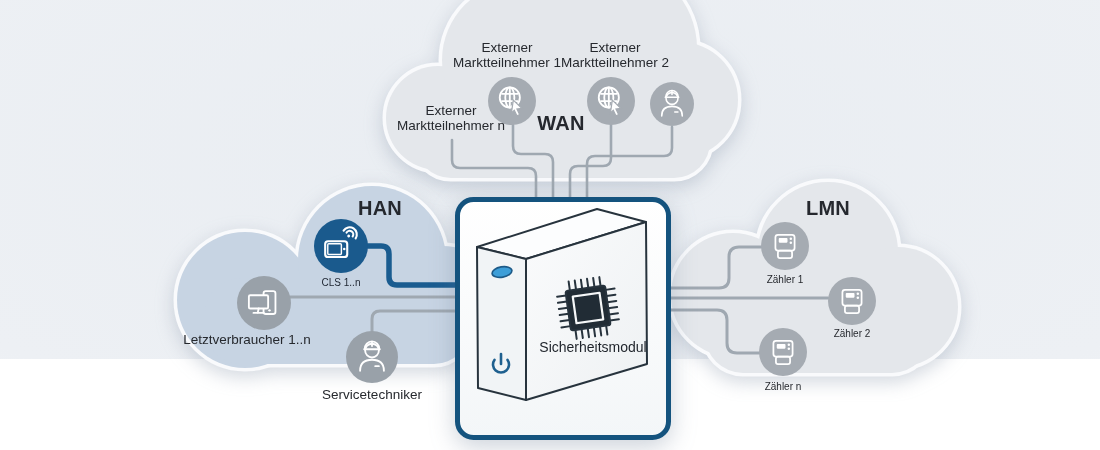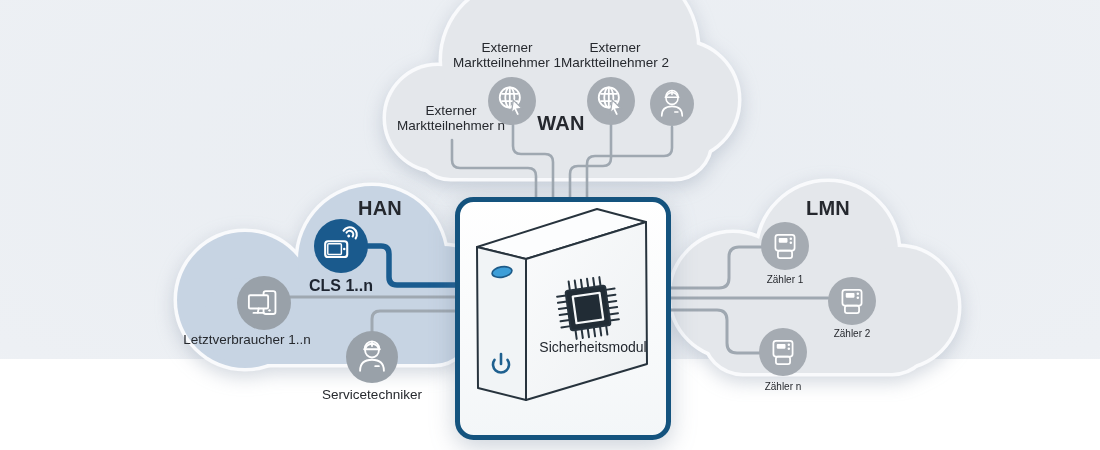--- a/index.html
+++ b/index.html
@@ -21,21 +21,21 @@
   }
   .node svg{display:block;}
   .lbl{
     position:absolute;transform:translateX(-50%);
     text-align:center;white-space:nowrap;
     font-size:13.5px;font-weight:500;color:#26292e;line-height:1.14;
   }
   .lbl span{display:block;}
   .cloud-title{font-size:20px;font-weight:600;letter-spacing:.3px;color:#25282e;}
   .node-lbl-md{font-size:10px;}
-  .cls-lbl{font-size:16px;font-weight:700;color:#1d2430;}
+  .cls-lbl{font-size:10px;font-weight:400;color:#1d2430;}
   .gw-title{font-size:18.5px;font-weight:600;color:#1b1f26;}
   .module-lbl{font-size:14px;color:#1e232a;}
 </style>
 </head>
 <body>
 
 <div id="canvas">
 
   <svg id="scene" width="1100" height="450" viewBox="0 0 1100 450">
     <defs>

